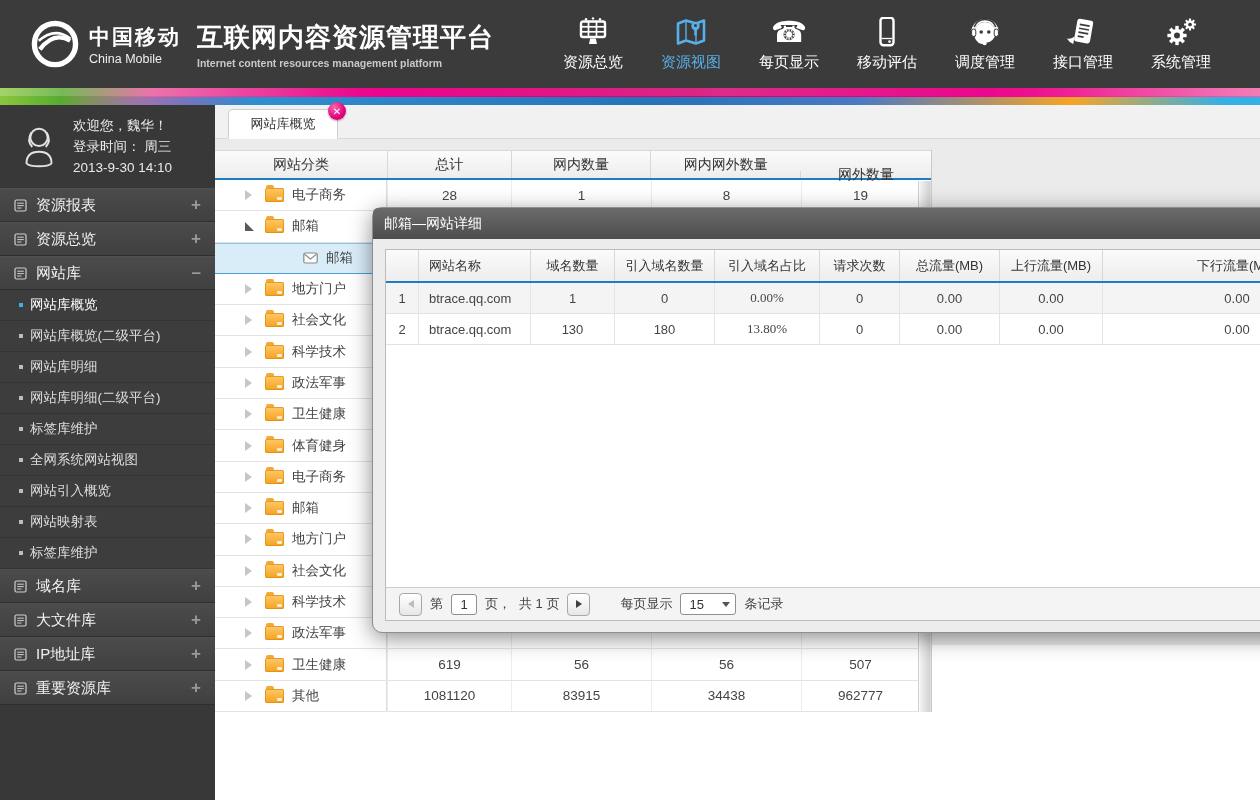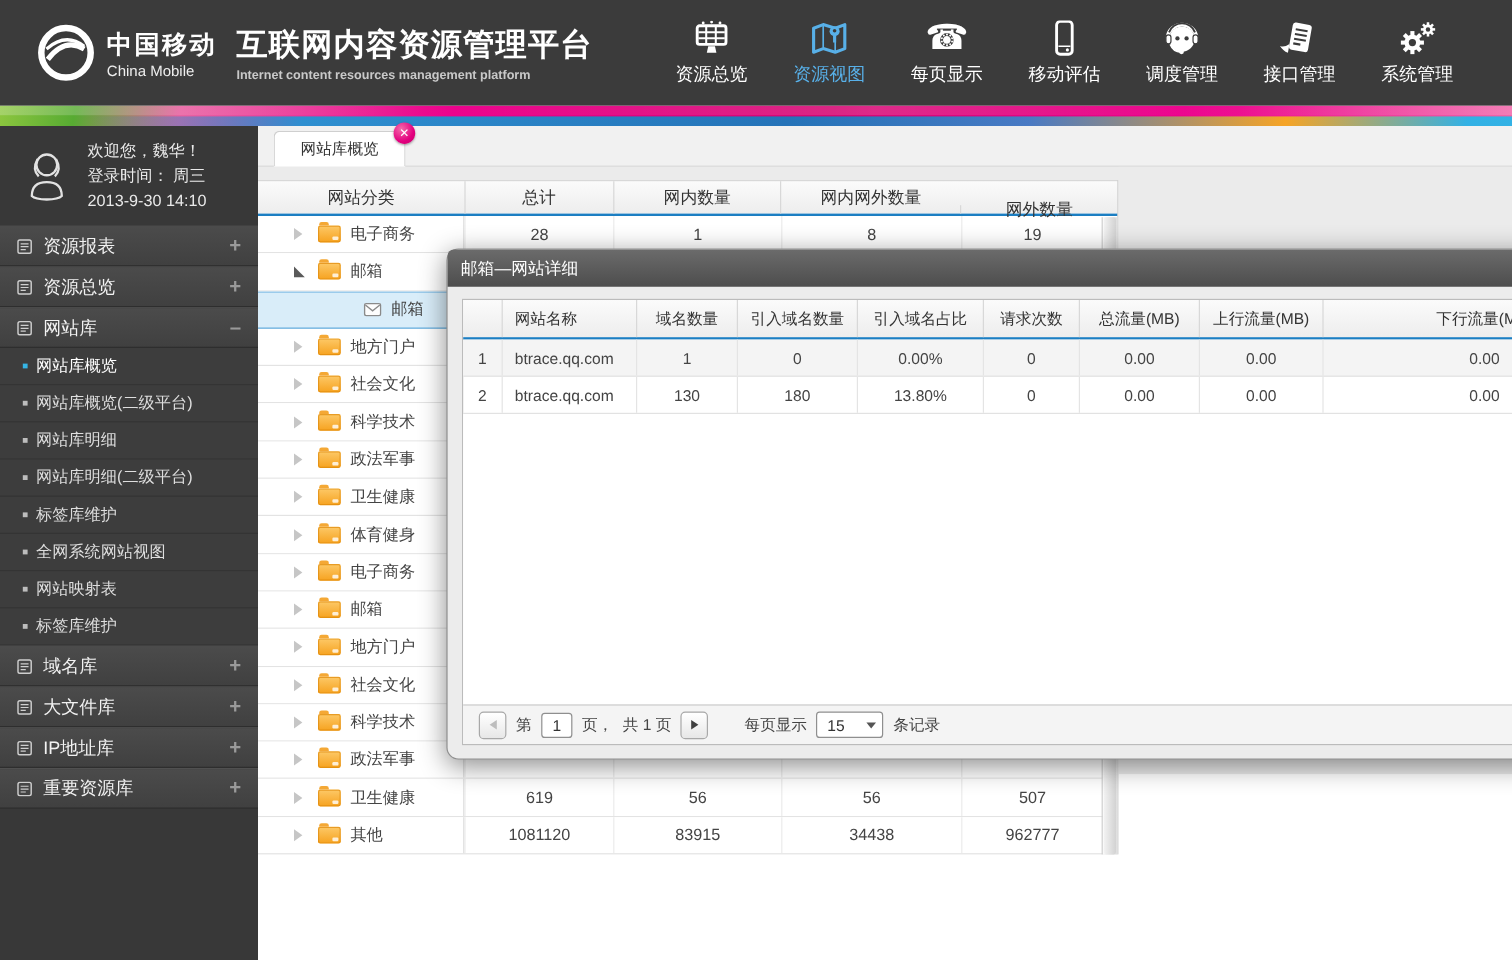--- a/index.html
+++ b/index.html
@@ -87,21 +87,21 @@
   .modal-close { width:21px; height:21px; border-radius:50%; background:#fff; color:#3f3f3f; font-size:12px; font-weight:bold; display:flex; align-items:center; justify-content:center; cursor:pointer; box-shadow:0 1px 2px rgba(0,0,0,.4); }
   .modal-panel { position:absolute; left:12px; right:12px; top:41px; bottom:11px; background:#fff; border:1px solid #bbb; display:flex; flex-direction:column; }
   .mt-header { display:flex; height:33px; background:linear-gradient(180deg,#fbfbfb,#ededed); border-bottom:2px solid #1b7ec2; }
   .mt-header .mh { display:flex; align-items:center; justify-content:center; font-size:13px; color:#333; border-left:1px solid #d8d8d8; }
   .mt-header .mh:first-child { border-left:none; }
   .mt-row { display:flex; height:31px; border-bottom:1px solid #e2e2e2; }
   .mt-row:nth-child(odd) { background:#f4f4f4; }
   .mt-row .mc { display:flex; align-items:center; justify-content:center; font-size:13px; color:#444; border-left:1px solid #e4e4e4; }
   .mt-row .mc:first-child { border-left:none; }
   .m0 { width:32px; flex:none; } .m1 { width:112px; flex:none; justify-content:flex-start !important; padding-left:10px; }
-  .m2 { width:84px; flex:none; } .m3 { width:100px; flex:none; } .m4 { width:105px; flex:none; }
+  .m2 { width:84px; flex:none; } .m3 { width:100px; flex:none; } .m4 { width:105px; flex:none;font-family:Liberation Serif, serif; }
   .m5 { width:80px; flex:none; } .m6 { width:100px; flex:none; } .m7 { width:103px; flex:none; } .m8 { flex:1; }
   .mt-filler { flex:1; background:#fff; }
   .modal-footer { height:33px; background:#f4f4f4; border-top:1px solid #ccc; display:flex; align-items:center; padding:0 13px; font-size:13px; color:#444; gap:8px; }
   .pg-btn { width:23px; height:23px; border:1px solid #a8a8a8; border-radius:4px; background:linear-gradient(180deg,#fff,#e7e7e7); display:flex; align-items:center; justify-content:center; cursor:pointer; flex:none; }
   .tri-left { width:0; height:0; border-right:6px solid #6b6b6b; border-top:4px solid transparent; border-bottom:4px solid transparent; }
   .pg-btn.disabled .tri-left { border-right-color:#bdbdbd; }
   .tri-right { width:0; height:0; border-left:6px solid #3f3f3f; border-top:4px solid transparent; border-bottom:4px solid transparent; }
   .pg-input { width:26px; height:21px; border:1px solid #8f8f8f; border-radius:3px; text-align:center; font-size:13px; color:#333; font-family:inherit; background:#fff; }
   .pp-select { width:56px; height:22px; border:1px solid #8f8f8f; border-radius:3px; background:#fff; display:flex; align-items:center; padding:0 5px 0 8px; cursor:pointer; gap:6px; }
   .pp-value { flex:1; font-size:13px; color:#333; }
@@ -299,20 +299,24 @@
       <div class="menu-sub">
     <span class="bullet"></span>
     <span class="slabel">标签库维护</span>
   </div>
       <div class="menu-sub">
     <span class="bullet"></span>
     <span class="slabel">全网系统网站视图</span>
   </div>
       <div class="menu-sub">
     <span class="bullet"></span>
+    <span class="slabel">网站引入概览</span>
+  </div>
+      <div class="menu-sub">
+    <span class="bullet"></span>
     <span class="slabel">网站映射表</span>
   </div>
       <div class="menu-sub">
     <span class="bullet"></span>
     <span class="slabel">标签库维护</span>
   </div>
       <div class="menu-group">
     <svg class="gicon" viewBox="0 0 13 13">
       <rect x="1" y="1" width="11" height="11" rx="1.5" fill="none" stroke="#cfcfcf" stroke-width="1.2"></rect>
       <line x1="3.2" y1="4.2" x2="9.8" y2="4.2" stroke="#cfcfcf" stroke-width="1"></line>

